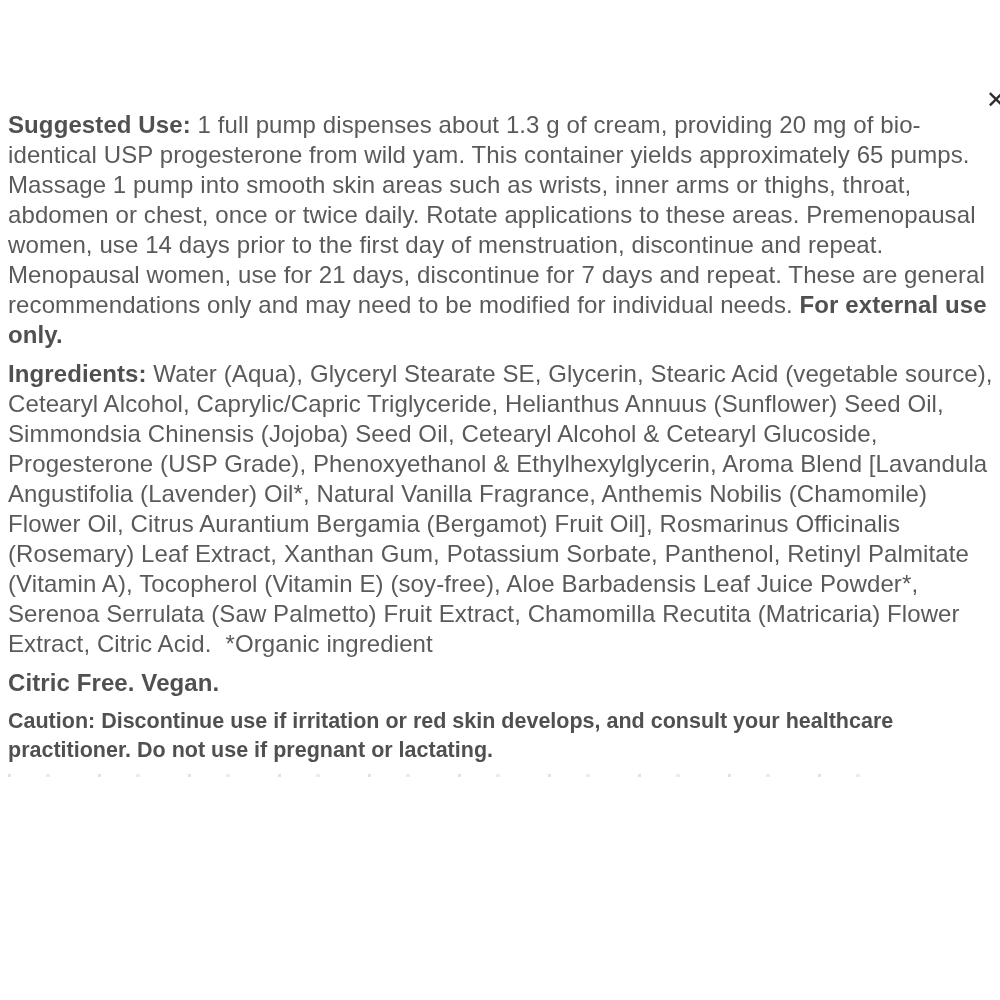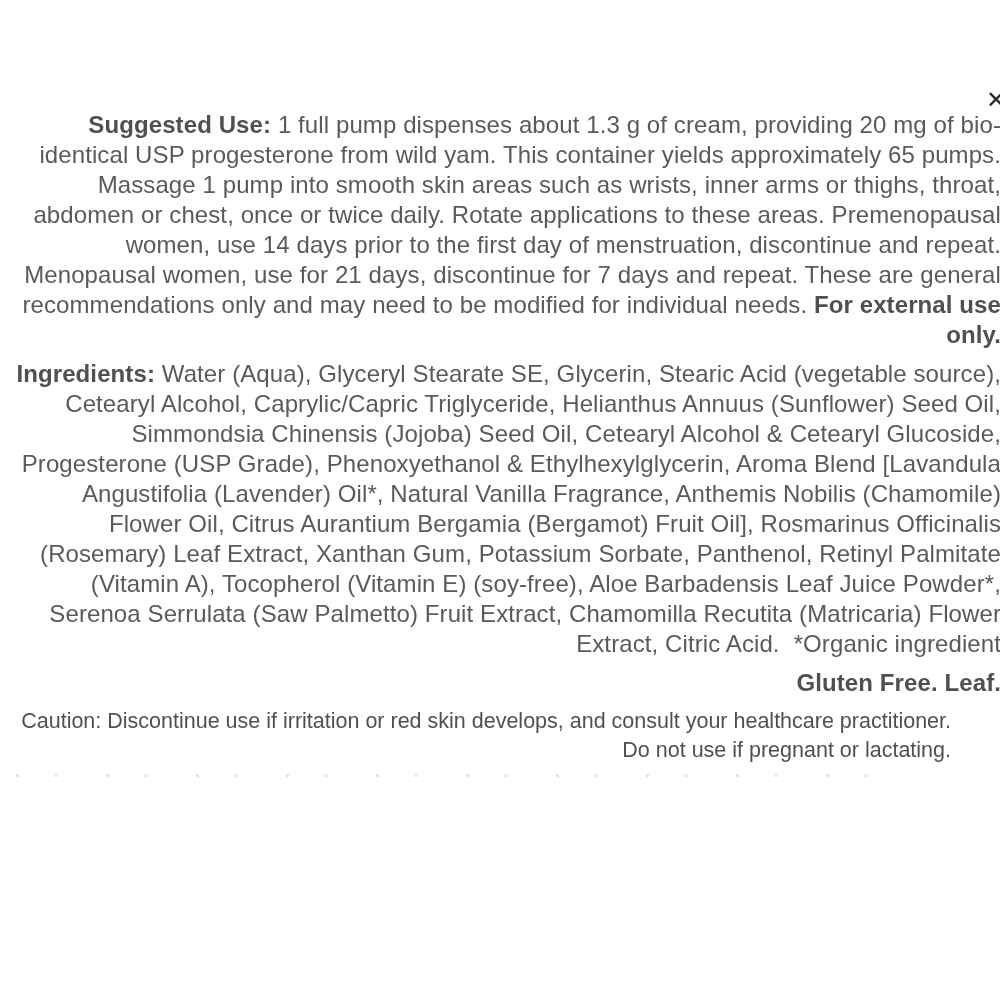--- a/index.html
+++ b/index.html
@@ -25,23 +25,22 @@
     font-size: 24px;
     line-height: 24px;
     font-weight: 400;
     color: #2e2e2e;
     padding: 0;
     cursor: pointer;
   }
   .content {
     position: absolute;
     top: 110px;
-    left: 16px;
+    left: 8px;
     width: 985px;
-    text-align: right;
   }
   p.body {
     margin: 0 0 9px 0;
     font-size: 24px;
     line-height: 30px;
     letter-spacing: 0.1px;
     color: #595a5c;
     max-width: 985px;
   }
   p.body strong, .gluten strong {
@@ -54,21 +53,21 @@
   }
   .gluten {
     margin: 12px 0 10px 0;
     font-size: 22.5px;
     line-height: 28px;
   }
   p.notice {
     margin: 0 0 9px 0;
     font-size: 21.5px;
     line-height: 29px;
-    font-weight: 400;
+    font-weight: 700;
     color: #4f5052;
     max-width: 935px;
   }
   .remnant {
     margin-top: 6px;
     width: 900px;
     height: 3px;
     background: repeating-linear-gradient(to right,
       rgba(148,150,158,0.45) 0 3px,
       rgba(0,0,0,0) 3px 38px,
@@ -83,21 +82,21 @@
 <div class="page">
 
   <button class="close">✕</button>
 
   <div class="content">
 
     <p class="body"><strong>Suggested Use:</strong> <span>1 full pump dispenses about 1.3 g of cream, providing 20 mg of bio-identical USP progesterone from wild yam. This container yields approximately 65 pumps. Massage 1 pump into smooth skin areas such as wrists, inner arms or thighs, throat, abdomen or chest, once or twice daily. Rotate applications to these areas. Premenopausal women, use 14 days prior to the first day of menstruation, discontinue and repeat. Menopausal women, use for 21 days, discontinue for 7 days and repeat. These are general recommendations only and may need to be modified for individual needs.</span> <strong>For external use only.</strong></p>
 
     <p class="body"><strong>Ingredients:</strong> <span>Water (Aqua), Glyceryl Stearate SE, Glycerin, Stearic Acid (vegetable source), Cetearyl Alcohol, Caprylic/Capric Triglyceride, Helianthus Annuus (Sunflower) Seed Oil, Simmondsia Chinensis (Jojoba) Seed Oil, Cetearyl Alcohol &amp; Cetearyl Glucoside, Progesterone (USP Grade), Phenoxyethanol &amp; Ethylhexylglycerin, Aroma Blend [Lavandula Angustifolia (Lavender) Oil*, Natural Vanilla Fragrance, Anthemis Nobilis (Chamomile) Flower Oil, Citrus Aurantium Bergamia (Bergamot) Fruit Oil], Rosmarinus Officinalis (Rosemary) Leaf Extract, Xanthan Gum, Potassium Sorbate, Panthenol, Retinyl Palmitate (Vitamin A), Tocopherol (Vitamin E) (soy-free), Aloe Barbadensis Leaf Juice Powder*, Serenoa Serrulata (Saw Palmetto) Fruit Extract, Chamomilla Recutita (Matricaria) Flower Extract, Citric Acid.</span><span class="organic">*Organic ingredient</span></p>
 
-    <p class="body gluten"><strong>Gluten Free. Leaf.</strong></p>
+    <p class="body gluten"><strong>Citric Free. Vegan.</strong></p>
 
     <p class="notice">Caution: Discontinue use if irritation or red skin develops, and consult your healthcare practitioner. Do not use if pregnant or lactating.</p>
 
 
     <div class="remnant"></div>
 
   </div>
 </div>
 
 </body></html>

